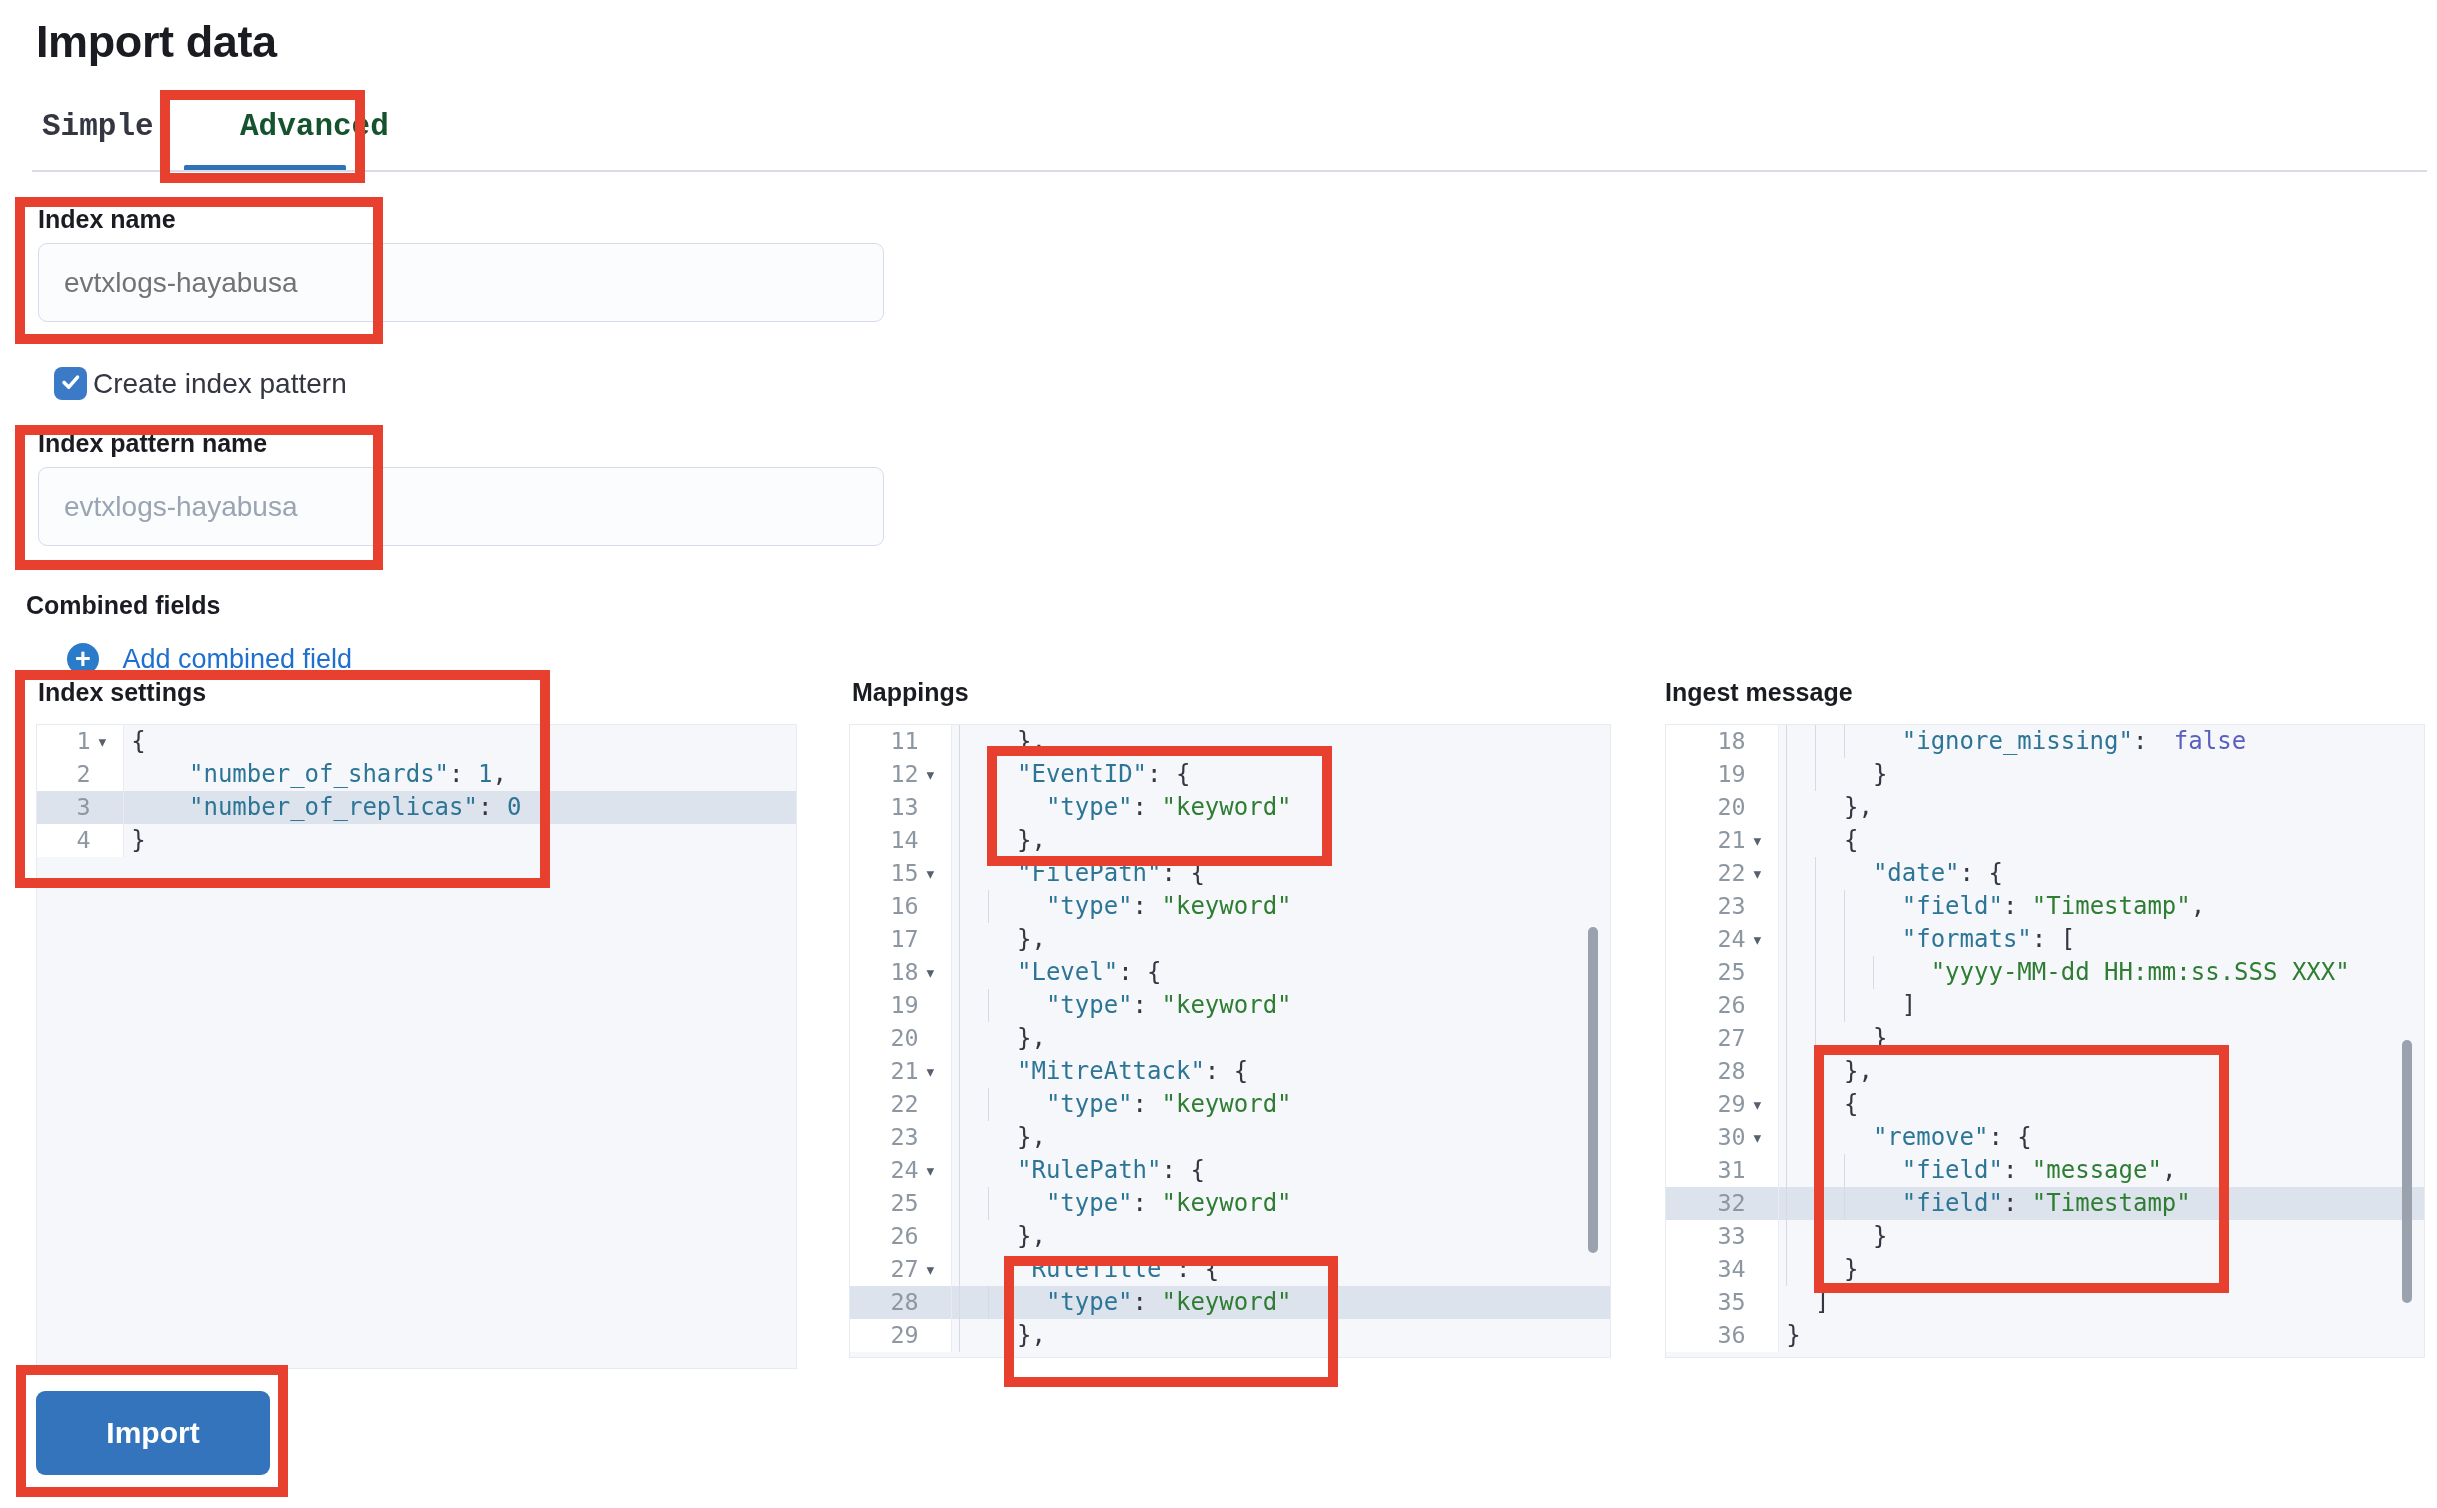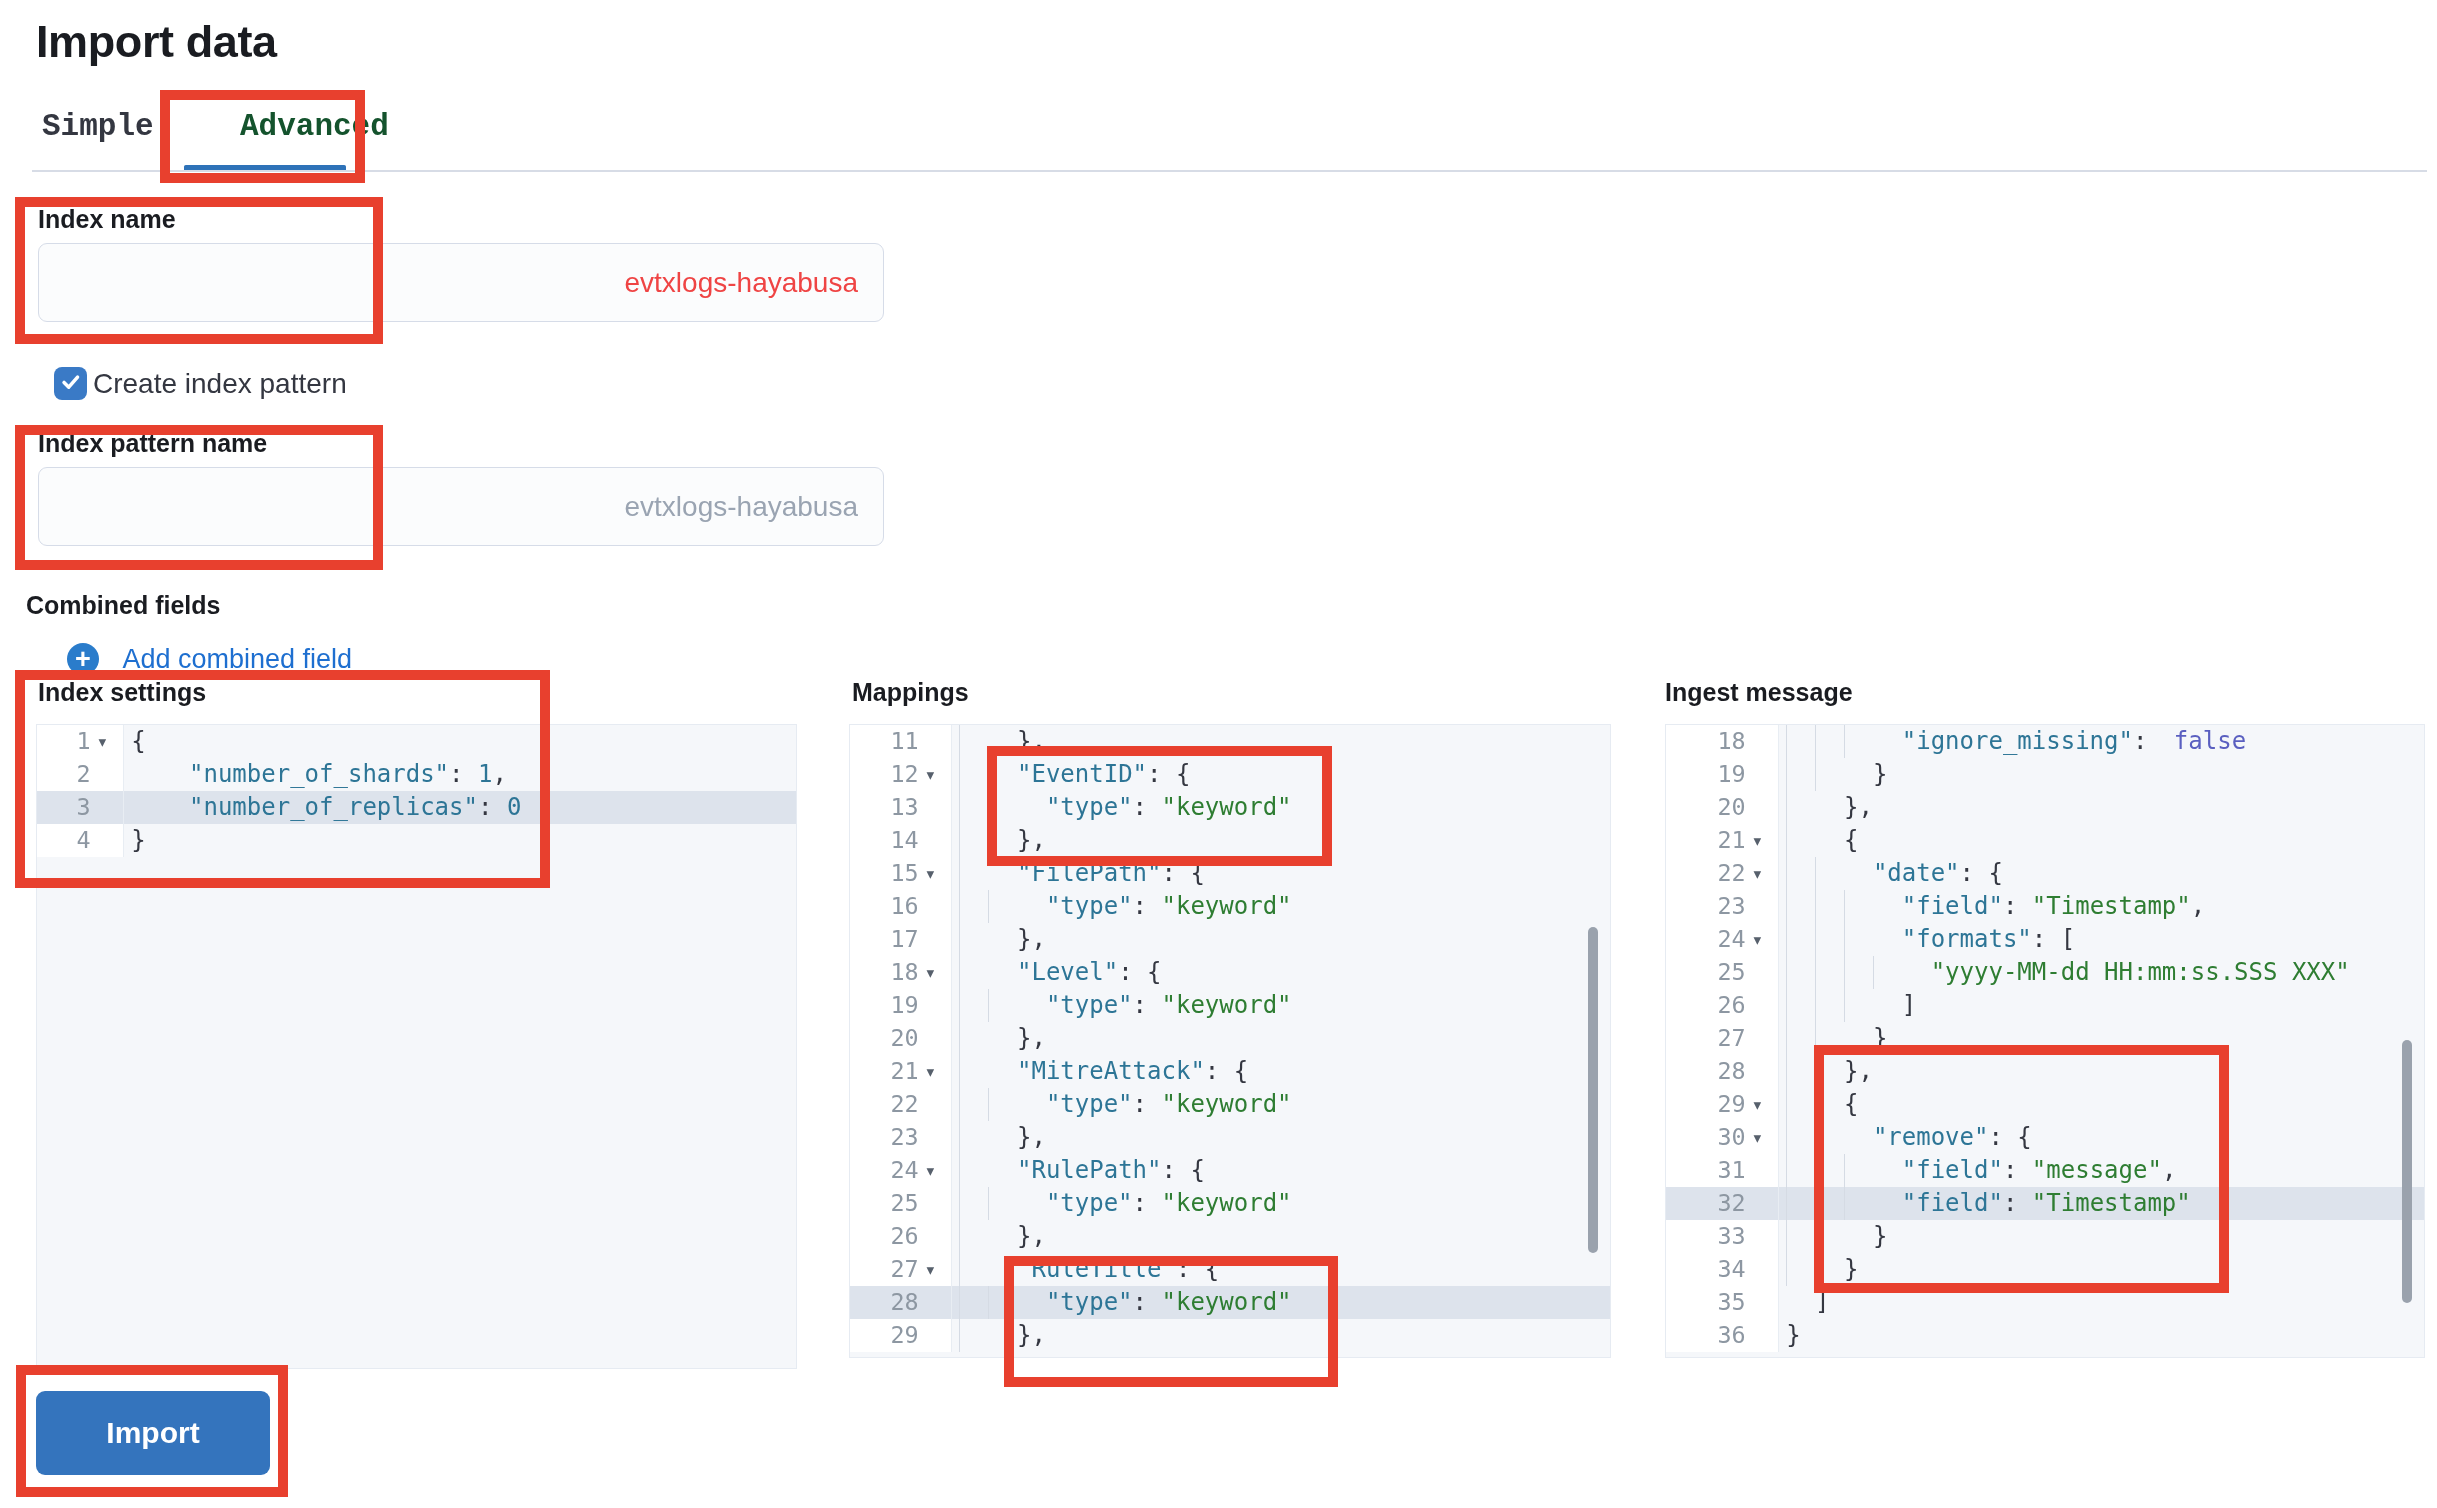--- a/index.html
+++ b/index.html
@@ -18,21 +18,21 @@
   .tab-underline { left:184px; top:165px; width:162px; height:7.2px; background:#2e72b8; border-radius:1.8px; }
 
   
   .field-label { font-size:25px; font-weight:700; color:#1a1c21; }
   .lbl-index-name { left:38px; top:205px; }
   .lbl-pattern-name { left:38px; top:429px; }
   .lbl-combined { left:26px; top:591px; }
 
   .text-input { left:38px; width:846px; height:79px; background:#fbfcfd;
                 border:1.8px solid #d6dce8; border-radius:9px; font-size:28px;
-                font-family:"Liberation Sans", sans-serif; padding:0 25px; color:#ef4444; outline:none;text-align:right; }
+                font-family:"Liberation Sans", sans-serif; padding:0 25px; color:#737373; outline:none; }
   .input-index-name { top:243px; }
   .input-pattern-name { top:467px; }
   .input-pattern-name::placeholder { color:#9aa4b2; opacity:1; }
 
   .checkbox-row { left:54px; top:367px; display:flex; align-items:center; gap:6px; }
   .checkbox { width:33px; height:33px; border-radius:8px; background:#3a7ac6;
               display:flex; align-items:center; justify-content:center; cursor:pointer; }
   .checkbox svg { width:21.6px; height:21.6px; }
   .checkbox-label { font-size:28px; color:#343741; }
 

